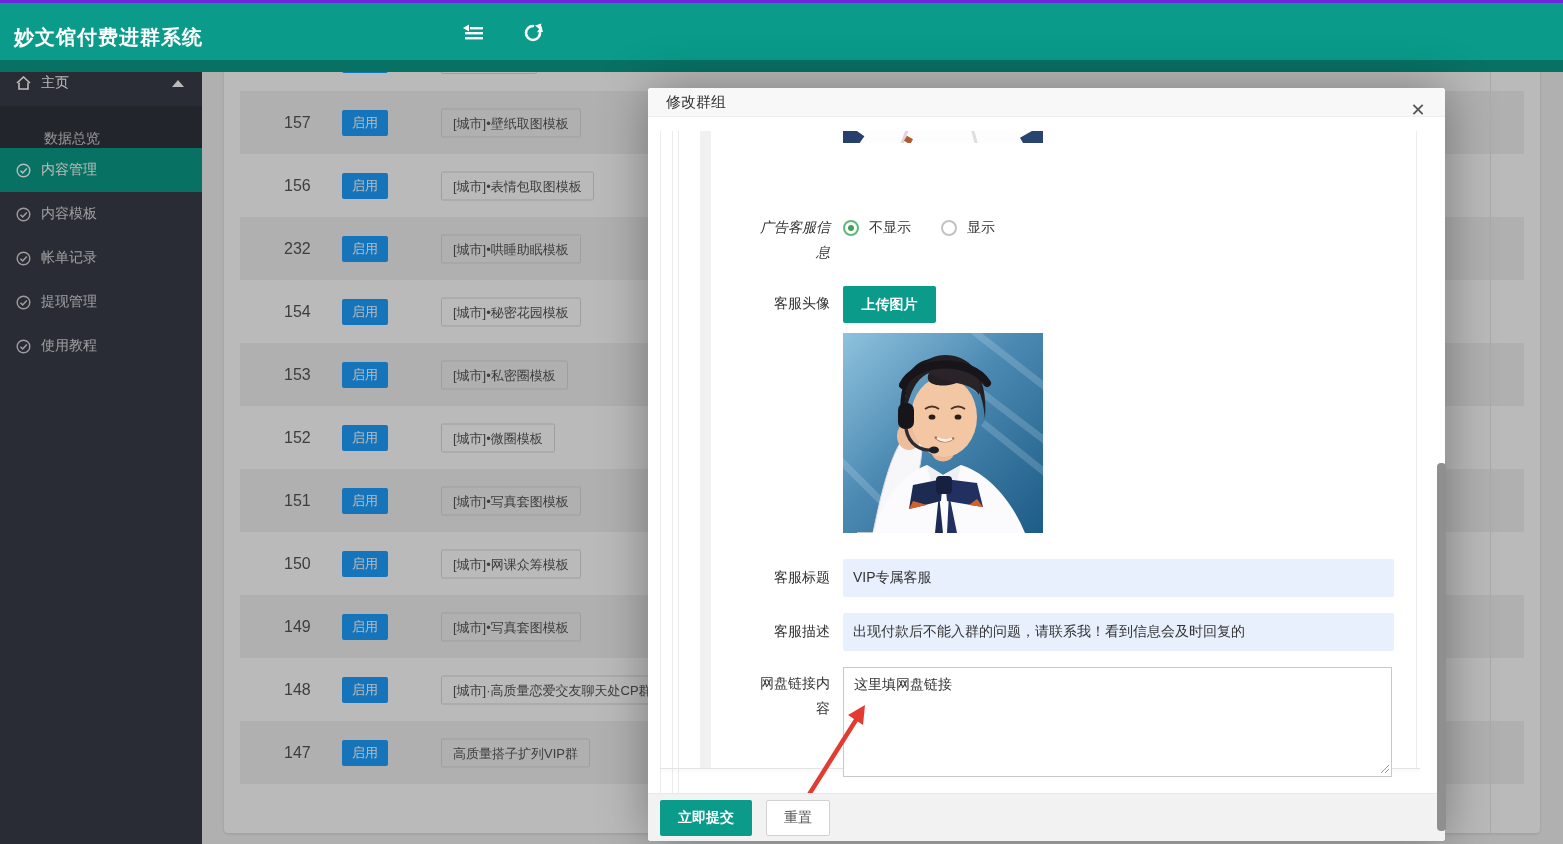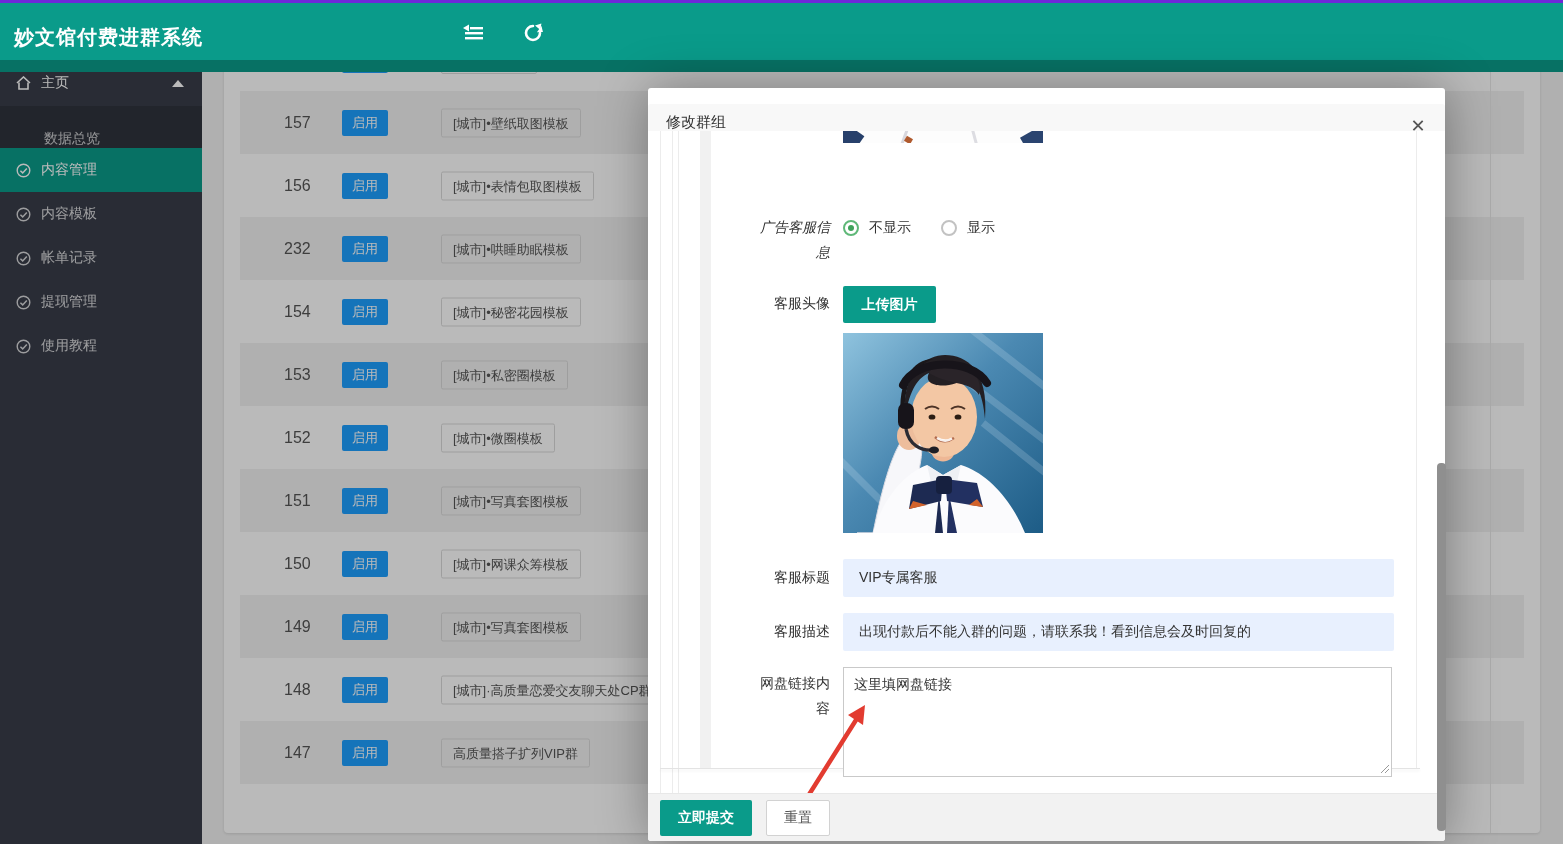--- a/index.html
+++ b/index.html
@@ -64,21 +64,21 @@
   
   .shade { position:absolute; left:0; top:60px; width:1563px; height:784px; background:rgba(0,0,0,0.27); z-index:40; }
 
   
   .modal {
     position:absolute; left:648px; top:88px; width:797px; height:753px;
     background:#fff; border-radius:3px; box-shadow:1px 1px 50px rgba(0,0,0,0.35);
     z-index:50;
   }
   .modal-head {
-    position:absolute; left:0; top:16px; width:100%; height:38px;
+    position:absolute; left:0; top:0; width:100%; height:29px;
     background:#f8f8f8; border-bottom:1px solid #eeeeee; border-radius:3px 3px 0 0;
     display:flex; align-items:center;
   }
   .modal-title { font-size:15px; color:#333; margin-left:18px; }
   .modal-close { position:absolute; right:16px; top:11px; width:22px; height:22px; font-size:18px; color:#555;
     display:flex; align-items:center; justify-content:center; cursor:pointer; }
   .modal-body { position:absolute; left:0; top:43px; width:100%; height:662px; background:#fff; overflow:hidden; }
 
   
   .vline { position:absolute; top:0; width:1px; height:662px; background:#ececec; }
@@ -108,21 +108,21 @@
   .btn-upload {
     position:absolute; left:195px; top:155px; width:93px; height:37px;
     background:#0a9b8a; color:#fff; border:none; border-radius:2px;
     font-size:14px; font-weight:bold; cursor:pointer; font-family:"Liberation Sans",sans-serif;
   }
   .photo { position:absolute; left:195px; top:202px; width:200px; height:200px; overflow:hidden; }
 
   .f-input {
     position:absolute; left:195px; width:551px; height:38px;
     background:#e8f0fe; border:none; border-radius:2px;
-    font-size:14px; color:#333; padding:0 16px; font-family:"Liberation Sans",sans-serif;
+    font-size:14px; color:#333; padding:0 10px; font-family:"Liberation Sans",sans-serif;
   }
   .f-textarea {
     position:absolute; left:195px; top:536px; width:549px; height:110px;
     background:#fff; border:1px solid #c9c9c9; border-radius:0;
     font-size:14px; color:#333; padding:8px 10px; resize:none; font-family:"Liberation Sans",sans-serif;
   }
   .resize-grip { position:absolute; left:731px; top:632px; width:11px; height:11px; pointer-events:none; }
 
   .arrow-svg { position:absolute; left:135px; top:571px; width:95px; height:132px; pointer-events:none; }
 

